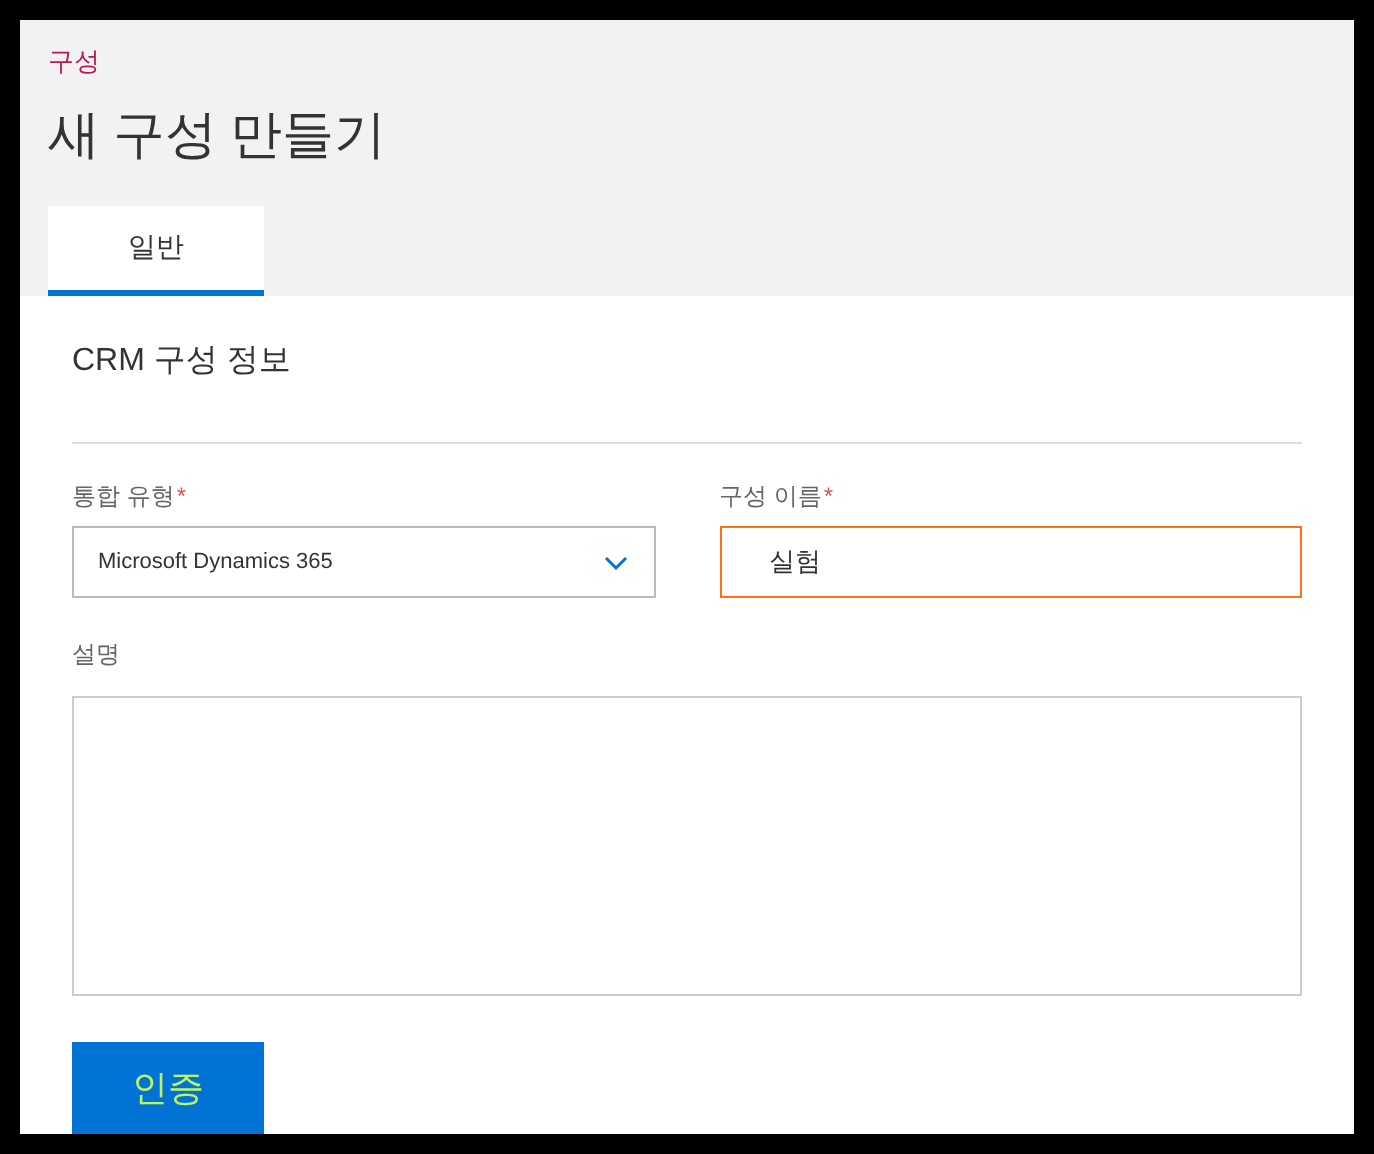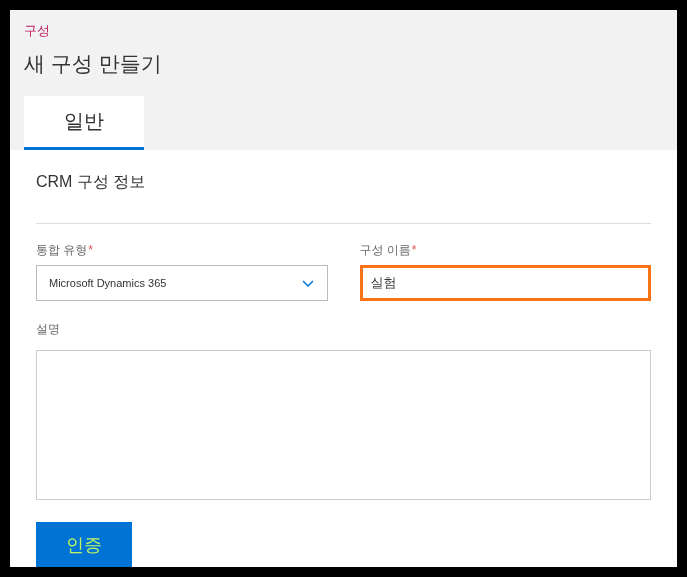--- a/index.html
+++ b/index.html
@@ -20,33 +20,34 @@
       height: 100%;
       overflow: hidden;
     }
     .breadcrumb {
       color: #be185d;
       font-size: 13px;
       padding: 12px 14px 6px 14px;
       cursor: pointer;
     }
     .page-title {
-      font-size: 21px;
+      font-size: 26px;
       color: #333;
       font-weight: 400;
       padding: 4px 14px 18px 14px;
+      font-family: Liberation Serif, serif;
     }
     .tabs {
       display: flex;
       padding: 0 14px;
     }
     .tab {
       background: #fff;
       padding: 12px 40px;
-      font-size: 20px;
+      font-size: 14px;
       color: #333;
       border-bottom: 3px solid #0073d4;
       cursor: pointer;
       text-align: center;
     }
     .content {
       background: #fff;
       margin: 0;
       padding: 22px 26px;
       height: calc(100% - 115px);
@@ -96,22 +97,22 @@
       width: 14px;
       height: 14px;
     }
     .chevron svg {
       width: 100%;
       height: 100%;
     }
     .text-input {
       width: 100%;
       height: 36px;
-      border: 3px solid #f97316;
-      padding: 0 8px;
+      border: 1px solid #f97316;
+      padding: 0 24px;
       font-size: 13px;
       color: #333;
       outline: none;
     }
     .textarea-group {
       margin-bottom: 18px;
     }
     .textarea-input {
       width: 100%;
       height: 150px;

